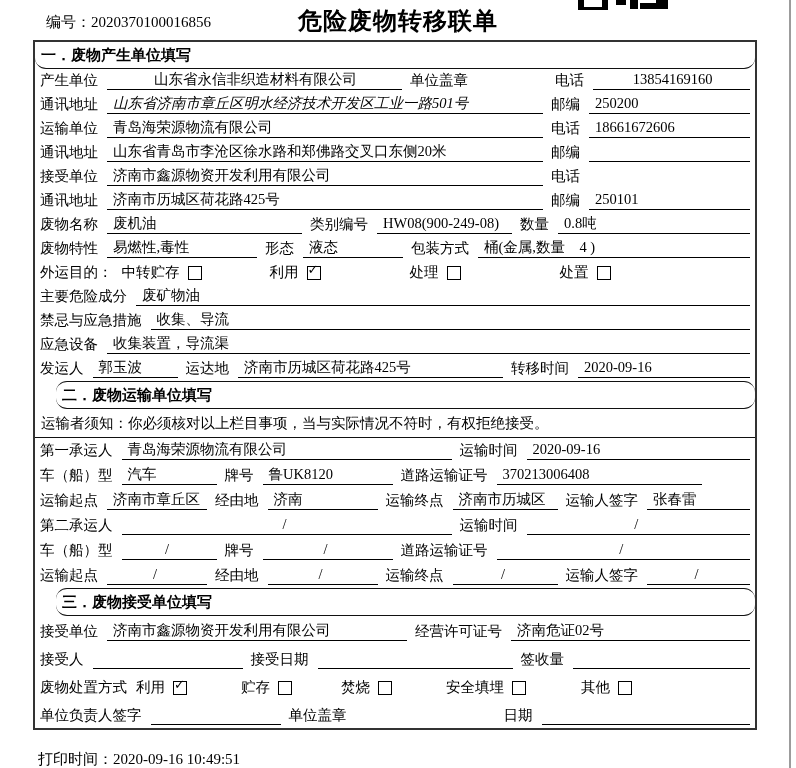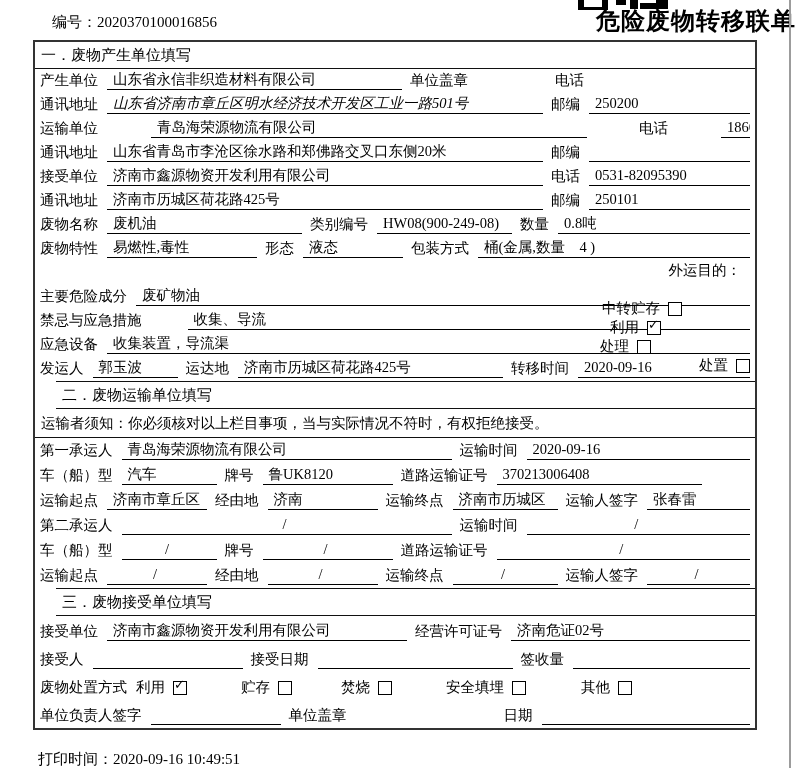--- a/index.html
+++ b/index.html
@@ -3,34 +3,35 @@
 <meta charset="utf-8">
 <style>
   html,body{margin:0;padding:0;}
   body{
     width:796px;height:768px;background:#ffffff;color:#000;
     font-family:"Liberation Serif","DejaVu Serif",serif;
     position:relative;overflow:hidden;
   }
   
   .top{position:relative;height:38px;}
-  .serial{position:absolute;left:52px;top:13px;font-size:15px;white-space:nowrap;}
-  .page-title{text-align:right;font-size:24px;font-weight:bold;letter-spacing:1px;padding-top:5px;}
+  .serial{position:absolute;left:46px;top:13px;font-size:15px;white-space:nowrap;}
+  .page-title{text-align:center;font-size:24px;font-weight:bold;letter-spacing:1px;padding-top:5px;}
   
   .qr{position:absolute;top:0;left:578px;width:92px;height:10px;}
   .qr i{position:absolute;background:#000;display:block;}
   
   #form-box{
     position:absolute;left:33px;top:40px;width:724px;
     border:2px solid #333;background:#fff;box-sizing:border-box;
   }
   .sec-title{
-    font-weight:normal;font-size:15px;padding:4px 6px 3px 6px;
+    font-weight:bold;font-size:15px;padding:4px 6px 3px 6px;
     border-bottom:1.6px solid #111;box-sizing:border-box;
     font-family:"Liberation Sans","DejaVu Sans",sans-serif;
+    border-radius:11px;
   }
   .sec + .sec .sec-title{border-top:1.6px solid #111;margin-left:21px;}
   .sec-note{font-size:14.5px;padding:5px 6px 4px 6px;border-bottom:1.6px solid #111;white-space:nowrap;}
   .row{display:flex;align-items:flex-end;padding:0 5px 3px 5px;box-sizing:border-box;}
   .lbl{white-space:nowrap;margin-right:9px;font-size:14.5px;flex:none;line-height:19px;}
   .val + .lbl,.chk + .lbl,.sp + .lbl{margin-left:8px;}
   .val{
     border-bottom:1px solid #000;font-size:14.5px;line-height:19px;
     padding:0 4px 0 6px;white-space:nowrap;overflow:hidden;
     flex:none;min-height:19px;box-sizing:border-box;
@@ -62,50 +63,50 @@
     <i style="left:38px;top:0;width:10px;height:5px"></i>
     <i style="left:52px;top:0;width:8px;height:9px"></i>
     <i style="left:62px;top:3px;width:22px;height:6px"></i>
     <i style="left:78px;top:0;width:12px;height:9px"></i>
   </div>
 </div>
 
 <div id="form-box">
     <div class="sec">
       <div class="sec-title">一．废物产生单位填写</div>
-      <div class="row" style="height: 24px;">
+      <div class="row" style="height: 24px; text-align: center;">
         <div class="lbl">产生单位</div>
         <div class="val" style="width: 295px;">山东省永信非织造材料有限公司</div>
         <div class="lbl">单位盖章</div>
         <div class="sp" style="width: 70px;"></div>
         <div class="lbl">电话</div>
+        <div class="val flex">13854169160</div>
       </div>
       <div class="row" style="height: 24px;">
         <div class="lbl">通讯地址</div>
         <div class="val" style="width: 436px; font-style: italic;">山东省济南市章丘区明水经济技术开发区工业一路501号</div>
         <div class="lbl">邮编</div>
         <div class="val flex">250200</div>
       </div>
-      <div class="row" style="height: 24px; gap: 44px;">
+      <div class="row" style="height: 24px;">
         <div class="lbl">运输单位</div>
         <div class="val" style="width: 436px;">青岛海荣源物流有限公司</div>
         <div class="lbl">电话</div>
         <div class="val flex">18661672606</div>
       </div>
       <div class="row" style="height: 24px;">
         <div class="lbl">通讯地址</div>
         <div class="val" style="width: 436px;">山东省青岛市李沧区徐水路和郑佛路交叉口东侧20米</div>
         <div class="lbl">邮编</div>
         <div class="val flex"></div>
       </div>
       <div class="row" style="height: 24px;">
         <div class="lbl">接受单位</div>
         <div class="val" style="width: 436px;">济南市鑫源物资开发利用有限公司</div>
         <div class="lbl">电话</div>
-        <div class="val flex">0531-82095390</div>
       </div>
       <div class="row" style="height: 24px;">
         <div class="lbl">通讯地址</div>
         <div class="val" style="width: 436px;">济南市历城区荷花路425号</div>
         <div class="lbl">邮编</div>
         <div class="val flex">250101</div>
       </div>
       <div class="row" style="height: 24px;">
         <div class="lbl">废物名称</div>
         <div class="val" style="width: 195px;">废机油</div>
@@ -115,46 +116,46 @@
         <div class="val flex">0.8吨</div>
       </div>
       <div class="row" style="height: 24px;">
         <div class="lbl">废物特性</div>
         <div class="val" style="width: 150px;">易燃性,毒性</div>
         <div class="lbl">形态</div>
         <div class="val" style="width: 100px;">液态</div>
         <div class="lbl">包装方式</div>
         <div class="val flex">桶(金属,数量　4 )</div>
       </div>
-      <div class="row" style="height: 24px; flex-direction: column;">
+      <div class="row" style="height: 24px;">
         <div class="lbl">外运目的：</div>
         <div class="chk" style="width: 148px; margin-top: 19px;">
           <div>中转贮存</div>
           <div class="box"></div>
         </div>
         <div class="chk" style="width: 140px;">
           <div>利用</div>
           <div class="box">
             <div class="mk">✓</div>
           </div>
         </div>
-        <div class="chk" style="width: 150px; margin-left: 39px;">
+        <div class="chk" style="width: 150px;">
           <div>处理</div>
           <div class="box"></div>
         </div>
         <div class="chk">
           <div>处置</div>
           <div class="box"></div>
         </div>
       </div>
       <div class="row" style="height: 24px;">
         <div class="lbl">主要危险成分</div>
         <div class="val flex">废矿物油</div>
       </div>
-      <div class="row" style="height: 24px; gap: 37px;">
+      <div class="row" style="height: 24px;">
         <div class="lbl">禁忌与应急措施</div>
         <div class="val flex">收集、导流</div>
       </div>
       <div class="row" style="height: 24px;">
         <div class="lbl">应急设备</div>
         <div class="val flex">收集装置，导流渠</div>
       </div>
       <div class="row" style="height: 24px;">
         <div class="lbl">发运人</div>
         <div class="val" style="width: 85px;">郭玉波</div>

